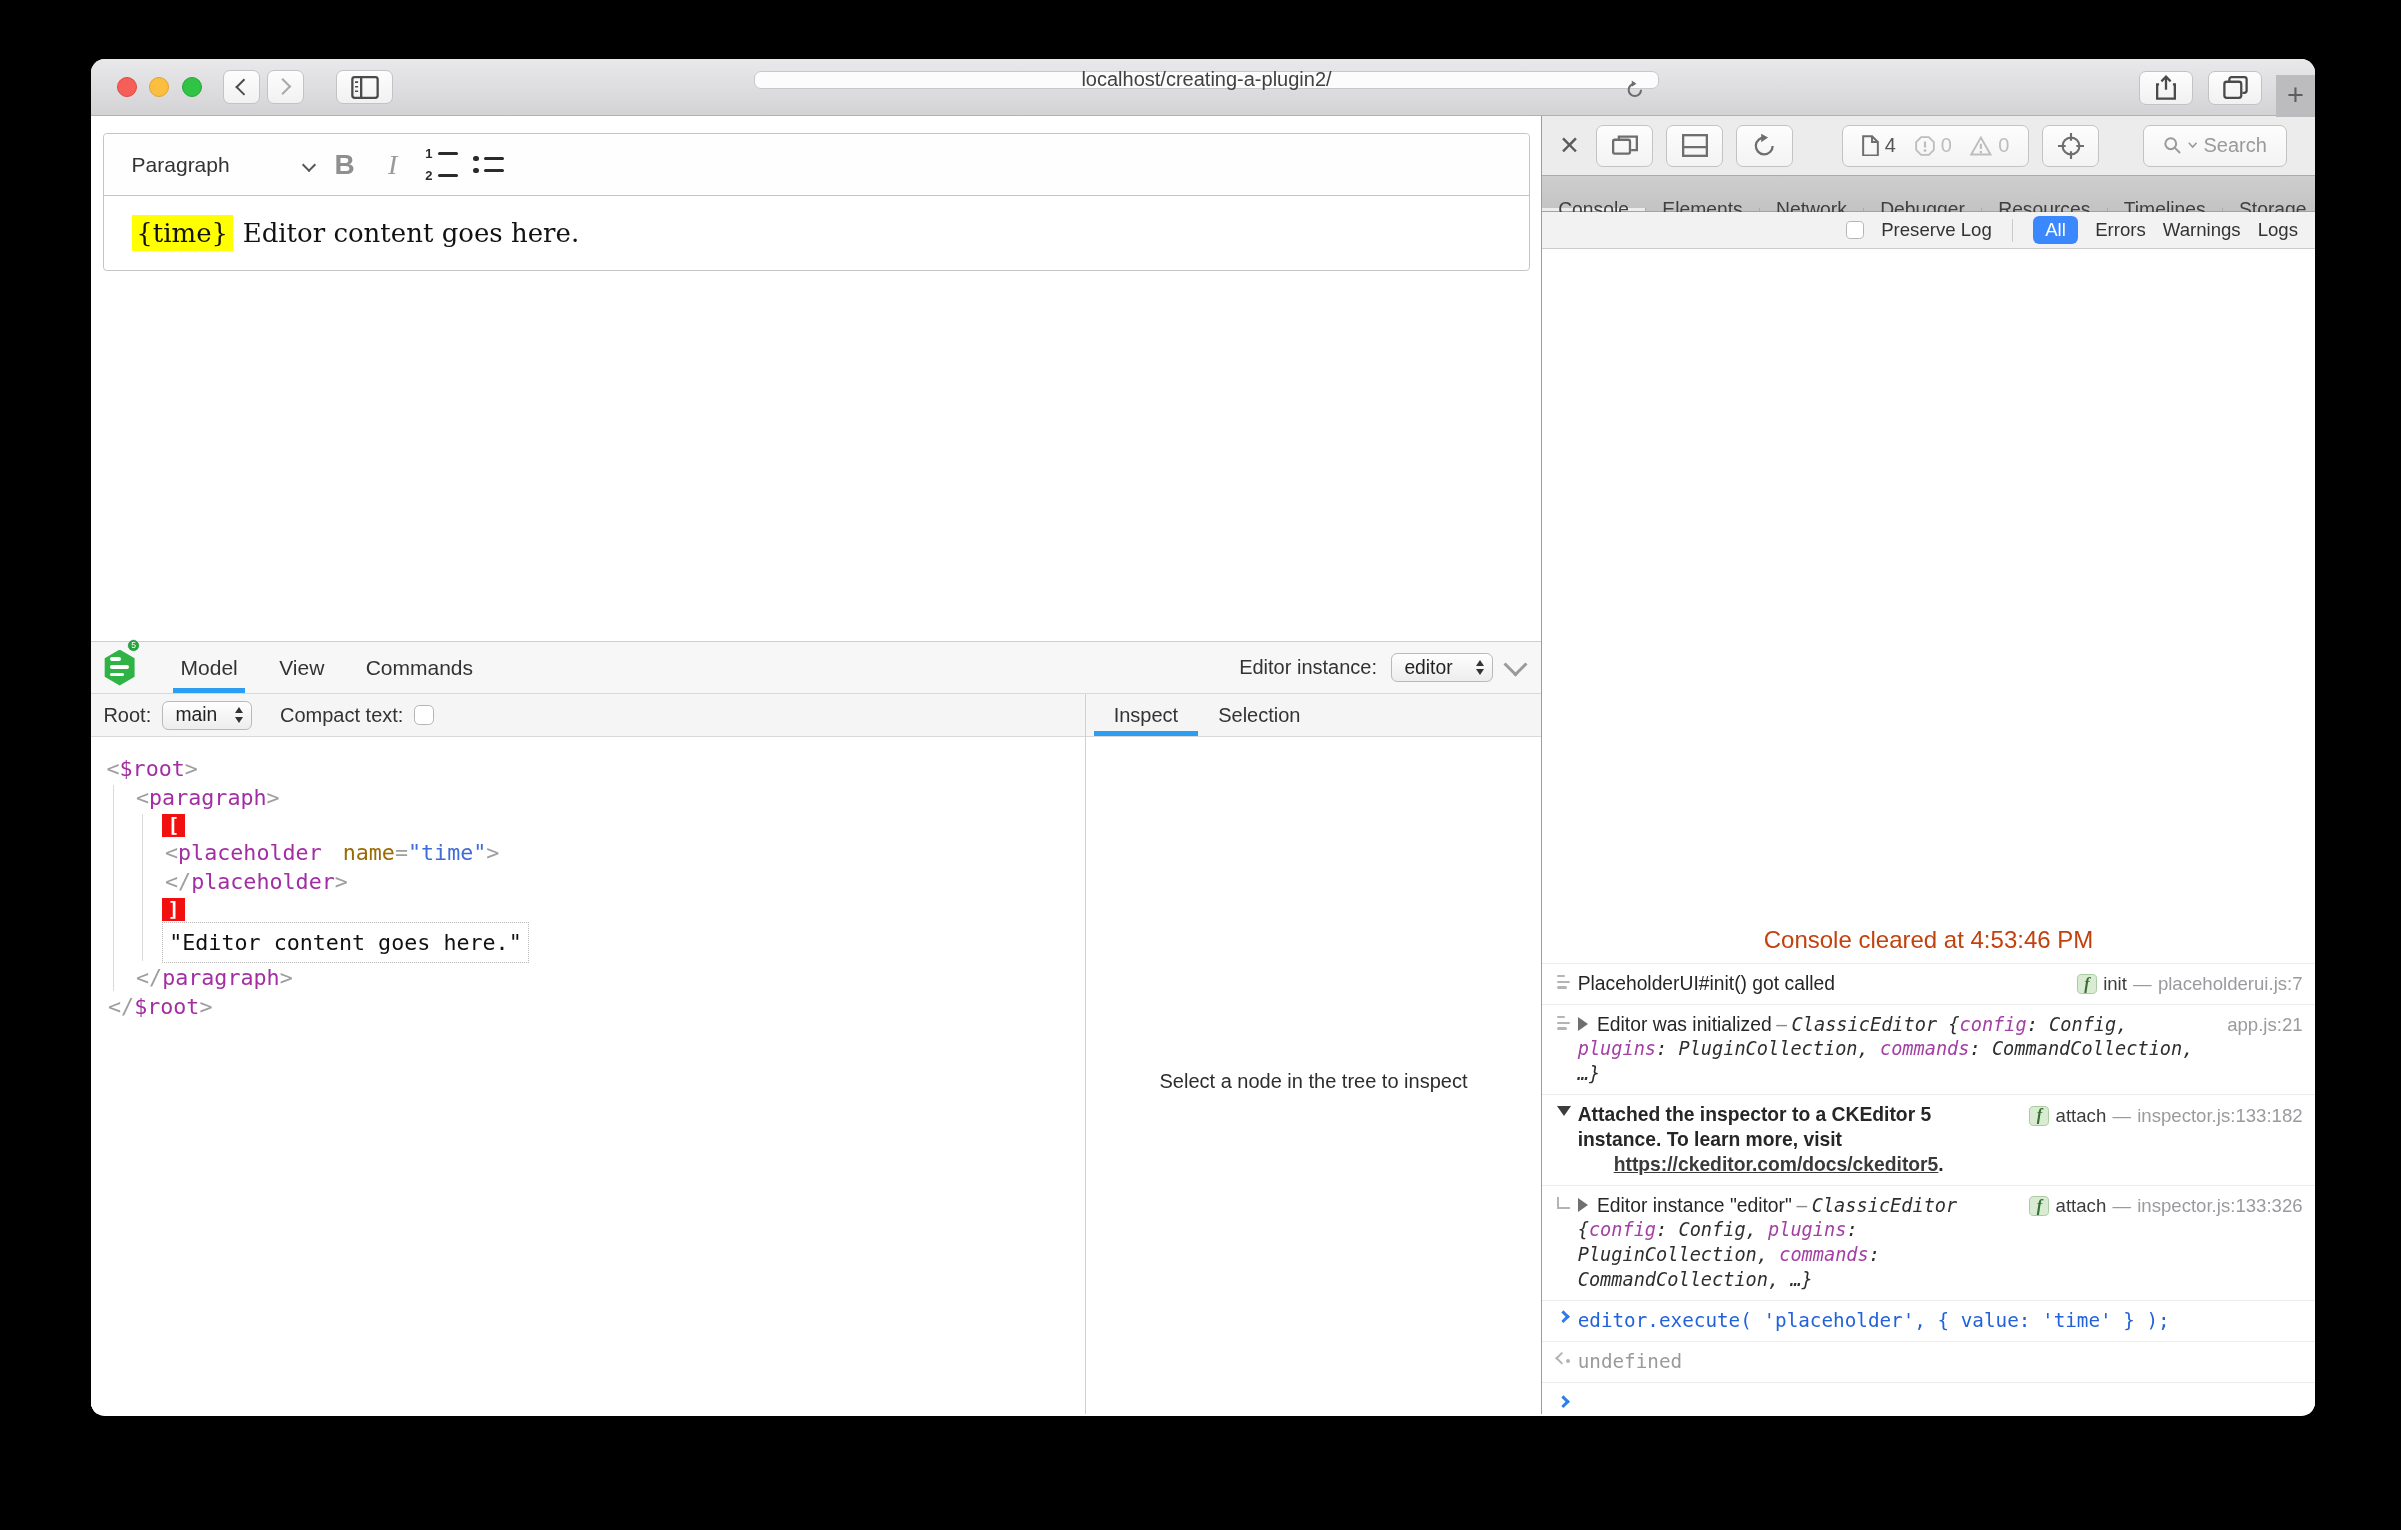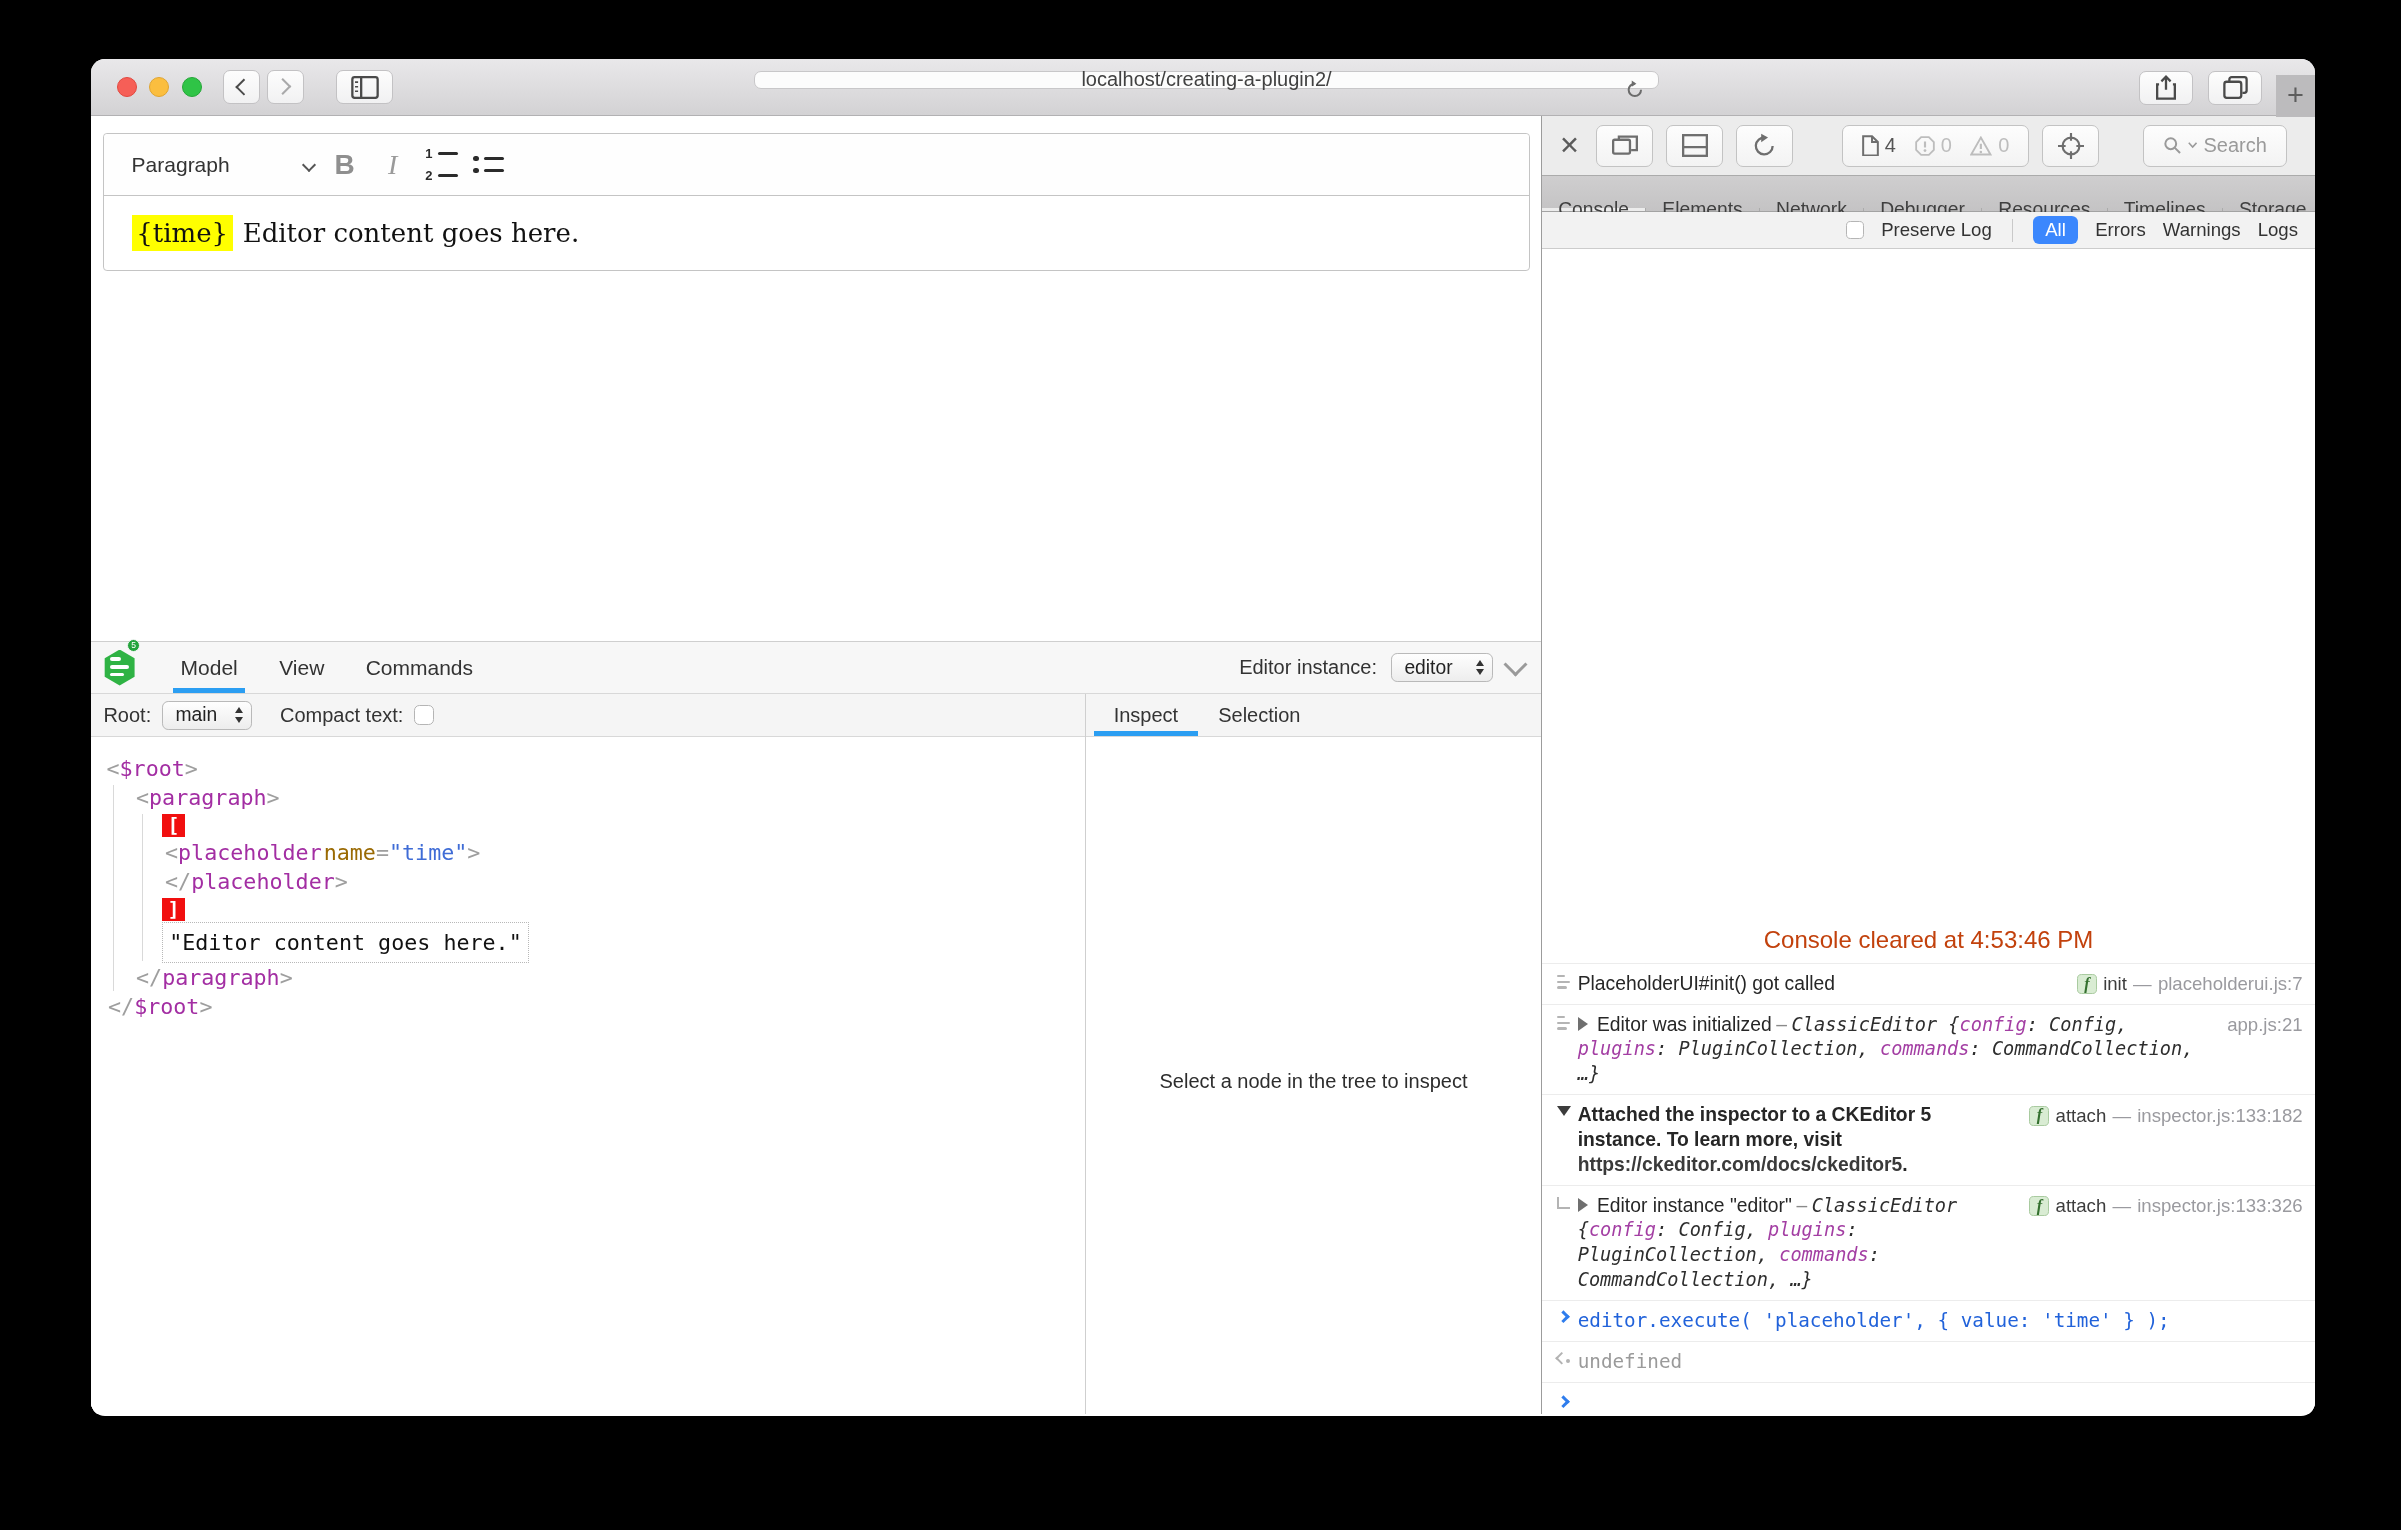--- a/index.html
+++ b/index.html
@@ -78,21 +78,21 @@
   .rootrow { height:43px; background:#f5f5f5; border-bottom:0.8px solid #d8d8d8; display:flex; align-items:center; padding-left:12.4px; }
   .rootrow .macselect { height:29px; width:90px; margin-left:10.8px; }
   .rootrow .cmpt { margin-left:28px; font-size:20px; color:#333; }
   .checkbox { width:20px; height:20px; border:0.8px solid #b5b5b5; border-radius:5.4px; background:#fff; margin-left:10.8px; }
   .tree { position:relative; flex:1; background:#fff; padding-top:17px; font-family:"DejaVu Sans Mono","Liberation Mono",monospace; font-size:21.7px; }
   .tline { line-height:29px; white-space:nowrap; }
   .tline.short { line-height:26px; }
   .tline.tall { line-height:36px; }
   .ab { color:#9e9e9e; }
   .tag { color:#a32ea3; }
-  .attr { color:#9a6a03; margin-left:2px; }
+  .attr { color:#9a6a03; margin-left:21px; }
   .aval { color:#3f6cd6; }
   .selbadge { display:inline-block; background:#f10f0f; color:#fff; font-weight:bold; padding:0 5.4px; line-height:23px; font-size:20px; }
   .textnode { display:inline-block; border:1.5px dotted #b8b8b8; padding:1.5px 6.2px; color:#111; }
   .guide { position:absolute; width:0.8px; background:#d9d9d9; }
   .ins-rightpane { width:456px; border-left:0.8px solid #cfcfcf; display:flex; flex-direction:column; }
   .subtabs { height:43px; background:#f5f5f5; border-bottom:0.8px solid #d8d8d8; display:flex; }
   .subtab { position:relative; font-size:20px; color:#333; display:flex; align-items:center; padding:0 20px; }
   .subtab.active::after { content:""; position:absolute; left:0; right:0; bottom:0; height:4.6px; background:#2b9ef2; }
   .emptymsg { margin-top:333px; text-align:center; font-size:20px; color:#2d2d2d; }
 
@@ -121,21 +121,21 @@
   .crow { display:flex; align-items:flex-start; padding:7.7px 12.4px 7.7px 7.7px; border-bottom:0.8px solid #ececec; font-size:19.3px; color:#262626; }
   .gut { width:28px; flex:none; display:flex; align-items:center; justify-content:center; padding-top:3.1px; }
   .loglines { width:12.4px; height:14px; display:flex; flex-direction:column; justify-content:space-between; }
   .loglines i { display:block; height:2.3px; background:#b4b4b4; border-radius:1.5px; }
   .loglines i:nth-child(1){width:7.7px;} .loglines i:nth-child(2){width:12.4px;} .loglines i:nth-child(3){width:10px;}
   .nesticon { width:12.4px; height:12.4px; border-left:2.3px solid #b4b4b4; border-bottom:2.3px solid #b4b4b4; }
   .tri-r { width:0; height:0; border-top:7px solid transparent; border-bottom:7px solid transparent; border-left:10px solid #6f6f6f; display:inline-block; margin-right:9.3px; }
   .tri-d { width:0; height:0; border-left:7px solid transparent; border-right:7px solid transparent; border-top:10px solid #3c3c3c; display:inline-block; margin-right:9.3px; }
   .msg { flex:1; line-height:1.28; }
   .msg.bold { font-weight:bold; max-width:429px; }
-  .msg .link { color:#3a3a3a; font-weight:bold; }
+  .msg .link { color:#3a3a3a; text-decoration:underline; font-weight:bold;margin-left:36px; }
   .mono { font-family:"DejaVu Sans Mono","Liberation Mono",monospace; font-size:18.6px; }
   .obj { font-style:italic; color:#2e2e2e; }
   .okey { color:#a33ea3; }
   .dash { color:#8a8a8a; padding:0 4.6px; }
   .ref { margin-left:auto; flex:none; display:flex; align-items:center; gap:6.2px; font-size:18.6px; color:#9a9a9f; padding-left:12.4px; padding-top:1.5px; white-space:nowrap; }
   .fbadge { width:20px; height:20px; border-radius:4.6px; background:#d9ecd3; border:0.8px solid #a9cba0; color:#34702f;
             font-family:"Liberation Serif",serif; font-style:italic; font-weight:bold; font-size:16.2px; display:flex; align-items:center; justify-content:center; }
   .fname { color:#3c3c3c; }
   .inrow { color:#2162da; }
   .inrow .msg { font-family:"DejaVu Sans Mono","Liberation Mono",monospace; font-size:19.3px; }

